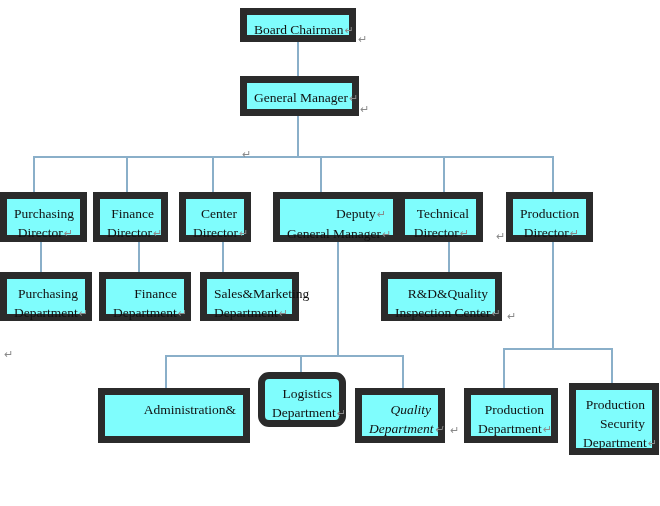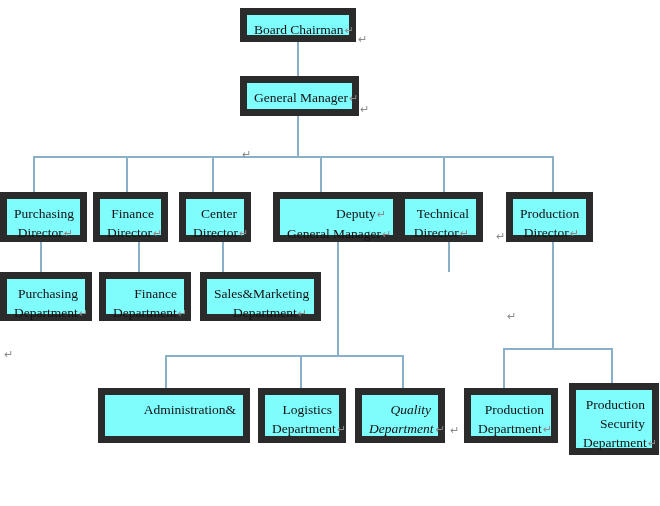--- a/index.html
+++ b/index.html
@@ -111,28 +111,32 @@
       <span class="ln">Director<span class="pil" style="color: rgb(138, 138, 138);">↵</span></span>
     </div>
     <div class="node" style="left: 0px; top: 272px; width: 92px; height: 49px; background: rgb(127, 253, 253); border-color: rgb(43, 43, 43); color: rgb(17, 17, 17);">
       <span class="ln">Purchasing</span>
       <span class="ln">Department<span class="pil" style="color: rgb(138, 138, 138);">↵</span></span>
     </div>
     <div class="node" style="left: 99px; top: 272px; width: 92px; height: 49px; background: rgb(127, 253, 253); border-color: rgb(43, 43, 43); color: rgb(17, 17, 17);">
       <span class="ln">Finance</span>
       <span class="ln">Department<span class="pil" style="color: rgb(138, 138, 138);">↵</span></span>
     </div>
-    <div class="node" style="left: 200px; top: 272px; width: 121px; height: 49px; background: rgb(127, 253, 253); border-color: rgb(43, 43, 43); color: rgb(17, 17, 17);">
+    <div class="node" style="left: 200px; top: 272px; width: 99px; height: 49px; background: rgb(127, 253, 253); border-color: rgb(43, 43, 43); color: rgb(17, 17, 17);">
       <span class="ln">Sales&amp;Marketing</span>
       <span class="ln">Department<span class="pil" style="color: rgb(138, 138, 138);">↵</span></span>
+    </div>
+    <div class="node" style="left: 381px; top: 272px; width: 121px; height: 49px; background: rgb(127, 253, 253); border-color: rgb(43, 43, 43); color: rgb(17, 17, 17);">
+      <span class="ln">R&amp;D&amp;Quality</span>
+      <span class="ln">Inspection Center<span class="pil" style="color: rgb(138, 138, 138);">↵</span></span>
     </div>
     <div class="node" style="left: 98px; top: 388px; width: 152px; height: 55px; background: rgb(127, 253, 253); border-color: rgb(43, 43, 43); color: rgb(17, 17, 17);">
       <span class="ln">Administration&amp;</span>
     </div>
-    <div class="node" style="left: 258px; top: 388px; width: 88px; height: 55px; background: rgb(127, 253, 253); border-color: rgb(43, 43, 43); color: rgb(17, 17, 17);">
+    <div class="node" style="left: 258px; top: 372px; width: 88px; height: 55px; background: rgb(127, 253, 253); border-color: rgb(43, 43, 43); color: rgb(17, 17, 17); border-radius: 11px;">
       <span class="ln">Logistics</span>
       <span class="ln">Department<span class="pil" style="color: rgb(138, 138, 138);">↵</span></span>
     </div>
     <div class="node" style="left: 355px; top: 388px; width: 90px; height: 55px; background: rgb(127, 253, 253); border-color: rgb(43, 43, 43); color: rgb(17, 17, 17); font-style: italic;">
       <span class="ln">Quality</span>
       <span class="ln">Department<span class="pil" style="color: rgb(138, 138, 138);">↵</span></span>
     </div>
     <div class="node" style="left: 464px; top: 388px; width: 94px; height: 55px; background: rgb(127, 253, 253); border-color: rgb(43, 43, 43); color: rgb(17, 17, 17);">
       <span class="ln">Production</span>
       <span class="ln">Department<span class="pil" style="color: rgb(138, 138, 138);">↵</span></span>

